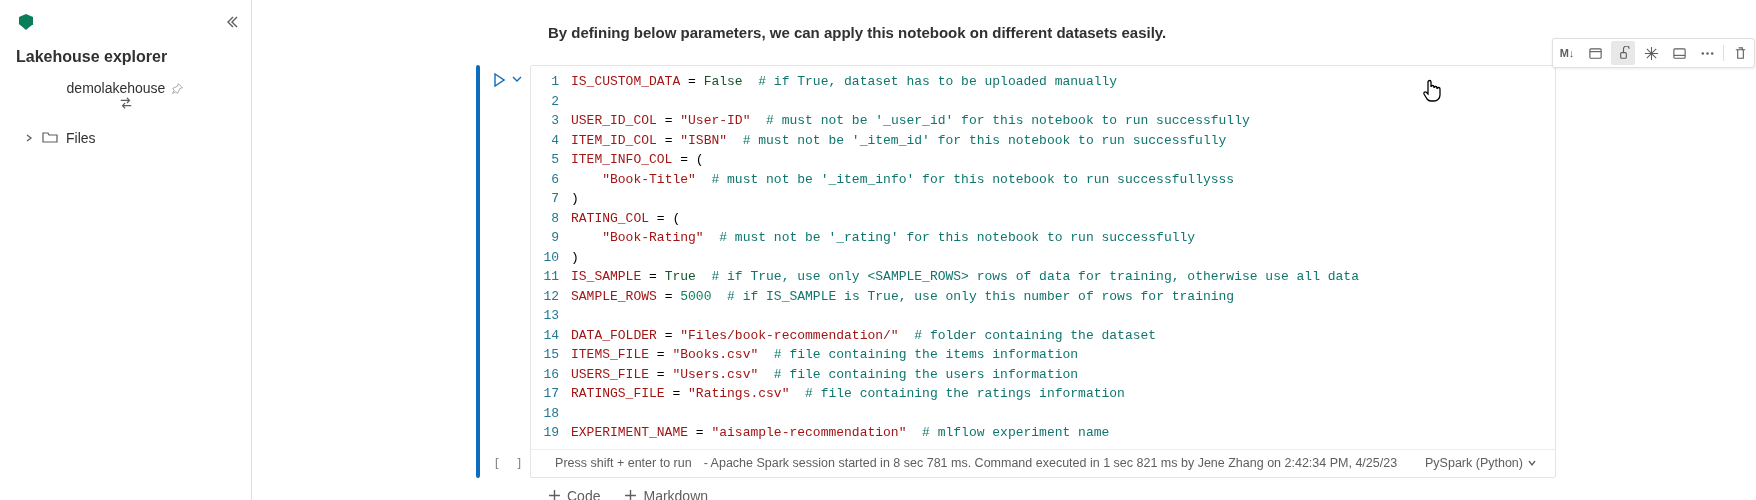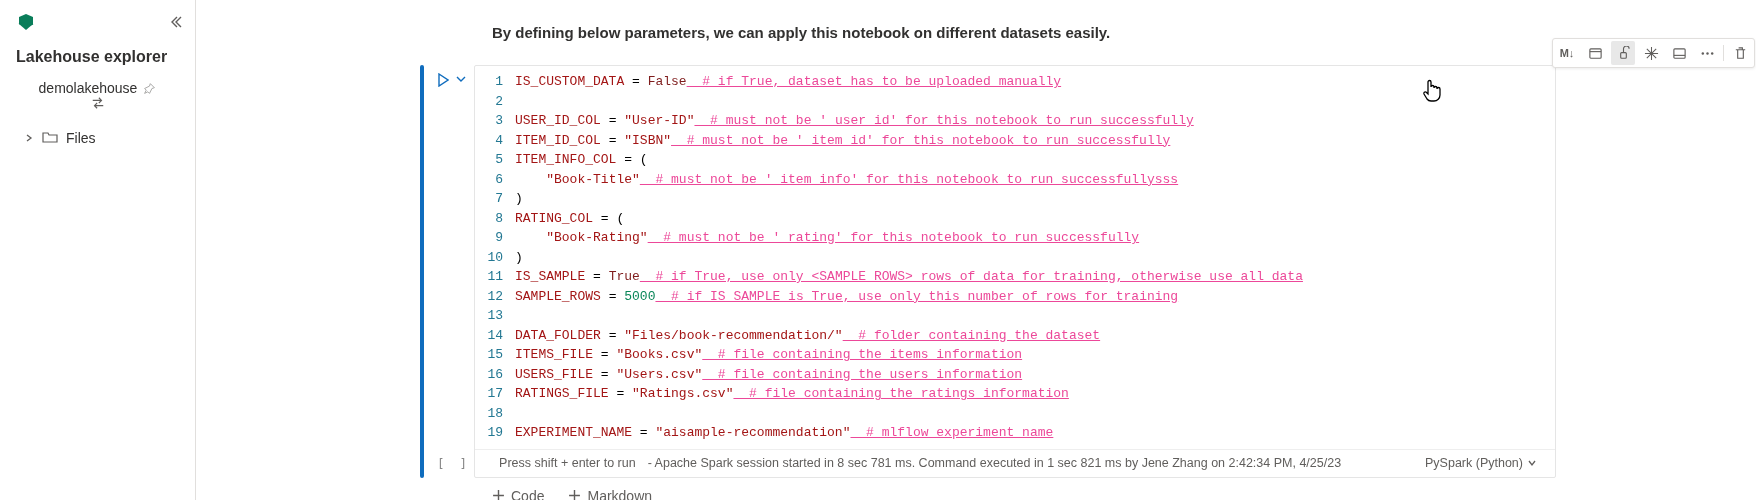--- a/index.html
+++ b/index.html
@@ -1,17 +1,17 @@
 <!DOCTYPE html>
 <html><head>
   <meta charset="utf-8">
   <style>
     * { margin: 0; padding: 0; box-sizing: border-box; }
     body { font-family: "Segoe UI", Arial, sans-serif; font-size: 14px; color: #323130; background: #fff; width: 1756px; height: 500px; overflow: hidden; display: flex; }
-    .sidebar { width: 196px; border-right: 1px solid #e1dfdd; padding: 8px 0; display: flex; flex-direction: column; }
+    .sidebar { width: 252px; border-right: 1px solid #e1dfdd; padding: 8px 0; display: flex; flex-direction: column; }
     .sidebar-top { display: flex; justify-content: space-between; align-items: center; padding: 4px 12px 4px 16px; }
     .logo { width: 20px; height: 20px; }
     .sidebar-title { padding: 12px 16px 4px; font-size: 16px; font-weight: 600; }
     .lakehouse-row { display: flex; justify-content: space-between; align-items: center; padding: 10px 16px; flex-direction: column; }
     .lakehouse-row-left { display: flex; align-items: center; gap: 6px; }
     .pin { opacity: 0.6; }
     .tree { padding: 4px 0; }
     .tree-item { display: flex; align-items: center; gap: 8px; padding: 6px 16px 6px 24px; cursor: pointer; }
     .chev { width: 10px; height: 10px; display: inline-flex; align-items: center; justify-content: center; }
     .folder-icon { width: 16px; height: 16px; }
@@ -22,23 +22,23 @@
     .cell-gutter { width: 44px; display: flex; align-items: flex-start; justify-content: center; gap: 6px; padding-top: 8px; }
     .run-btn { color: #0f6cbd; cursor: pointer; }
     .expand-chev { color: #0f6cbd; cursor: pointer; }
     .cell-body { flex: 1; border: 1px solid #e5e5e5; border-radius: 2px; background: #fff; position: relative; margin-right: 200px; }
     .code-area { display: flex; font-family: Consolas, "Courier New", monospace; font-size: 13px; line-height: 1.5; padding: 6px 0; }
     .line-numbers { width: 40px; text-align: right; color: #237893; padding-right: 12px; user-select: none; }
     .line-numbers div { padding: 0; }
     .code-lines { flex: 1; white-space: pre; }
     .code-lines div { padding: 0; min-height: 19.5px; }
     .kw-red { color: #a31515; }
-    .kw-blue { color: #7f1d1d; }
+    .kw-blue { color: #14532d; }
     .str-red { color: #a31515; }
-    .cmt { color: #ec4899; text-decoration: underline; }
+    .cmt { color: #0f766e; }
     .num { color: #098658; }
     .op { color: #000; }
     .status-row { display: flex; justify-content: space-between; align-items: center; padding: 6px 12px 6px 0; border-top: 1px solid #eee; font-size: 12.5px; color: #605e5c; }
     .status-left { display: flex; align-items: center; gap: 12px; }
     .brackets { font-family: Consolas, monospace; color: #888; padding: 0 20px 0 2px; margin-left: -40px; }
     .lang-select { display: flex; align-items: center; gap: 4px; cursor: pointer; padding-right:6px;}
     .add-row { display: flex; gap: 24px; padding: 10px 0 10px 296px; color: #605e5c; font-size: 14px; }
     .add-btn { display: flex; align-items: center; gap: 6px; cursor: pointer; }
     .toolbar { position: absolute; top: -28px; right: -200px; display: flex; gap: 4px; align-items: center; background: #fff; border: 1px solid #e1dfdd; border-radius: 3px; padding: 2px; box-shadow: 0 1px 3px rgba(0,0,0,0.08); }
     .toolbar-btn { width: 24px; height: 24px; display: flex; align-items: center; justify-content: center; cursor: pointer; color: #605e5c; border-radius: 2px; }

